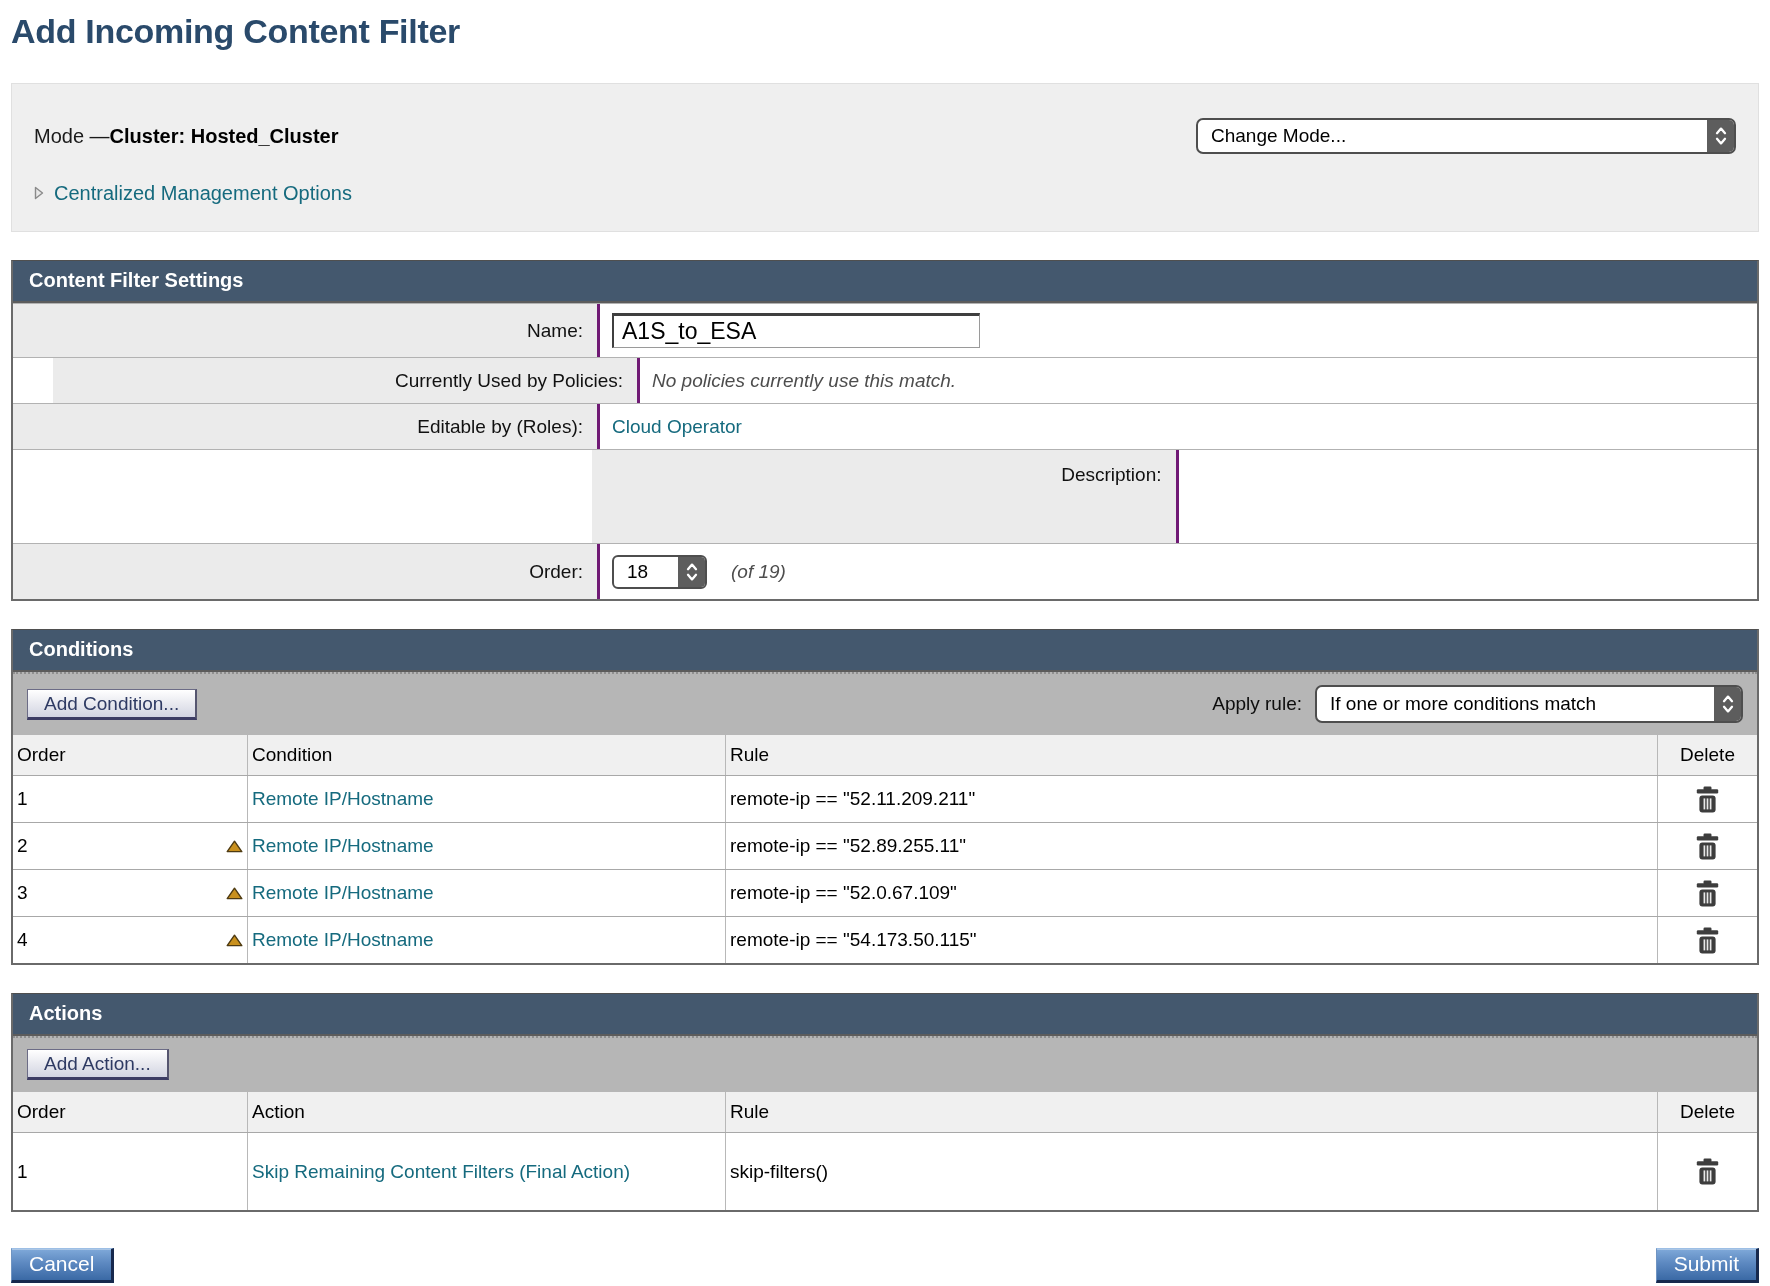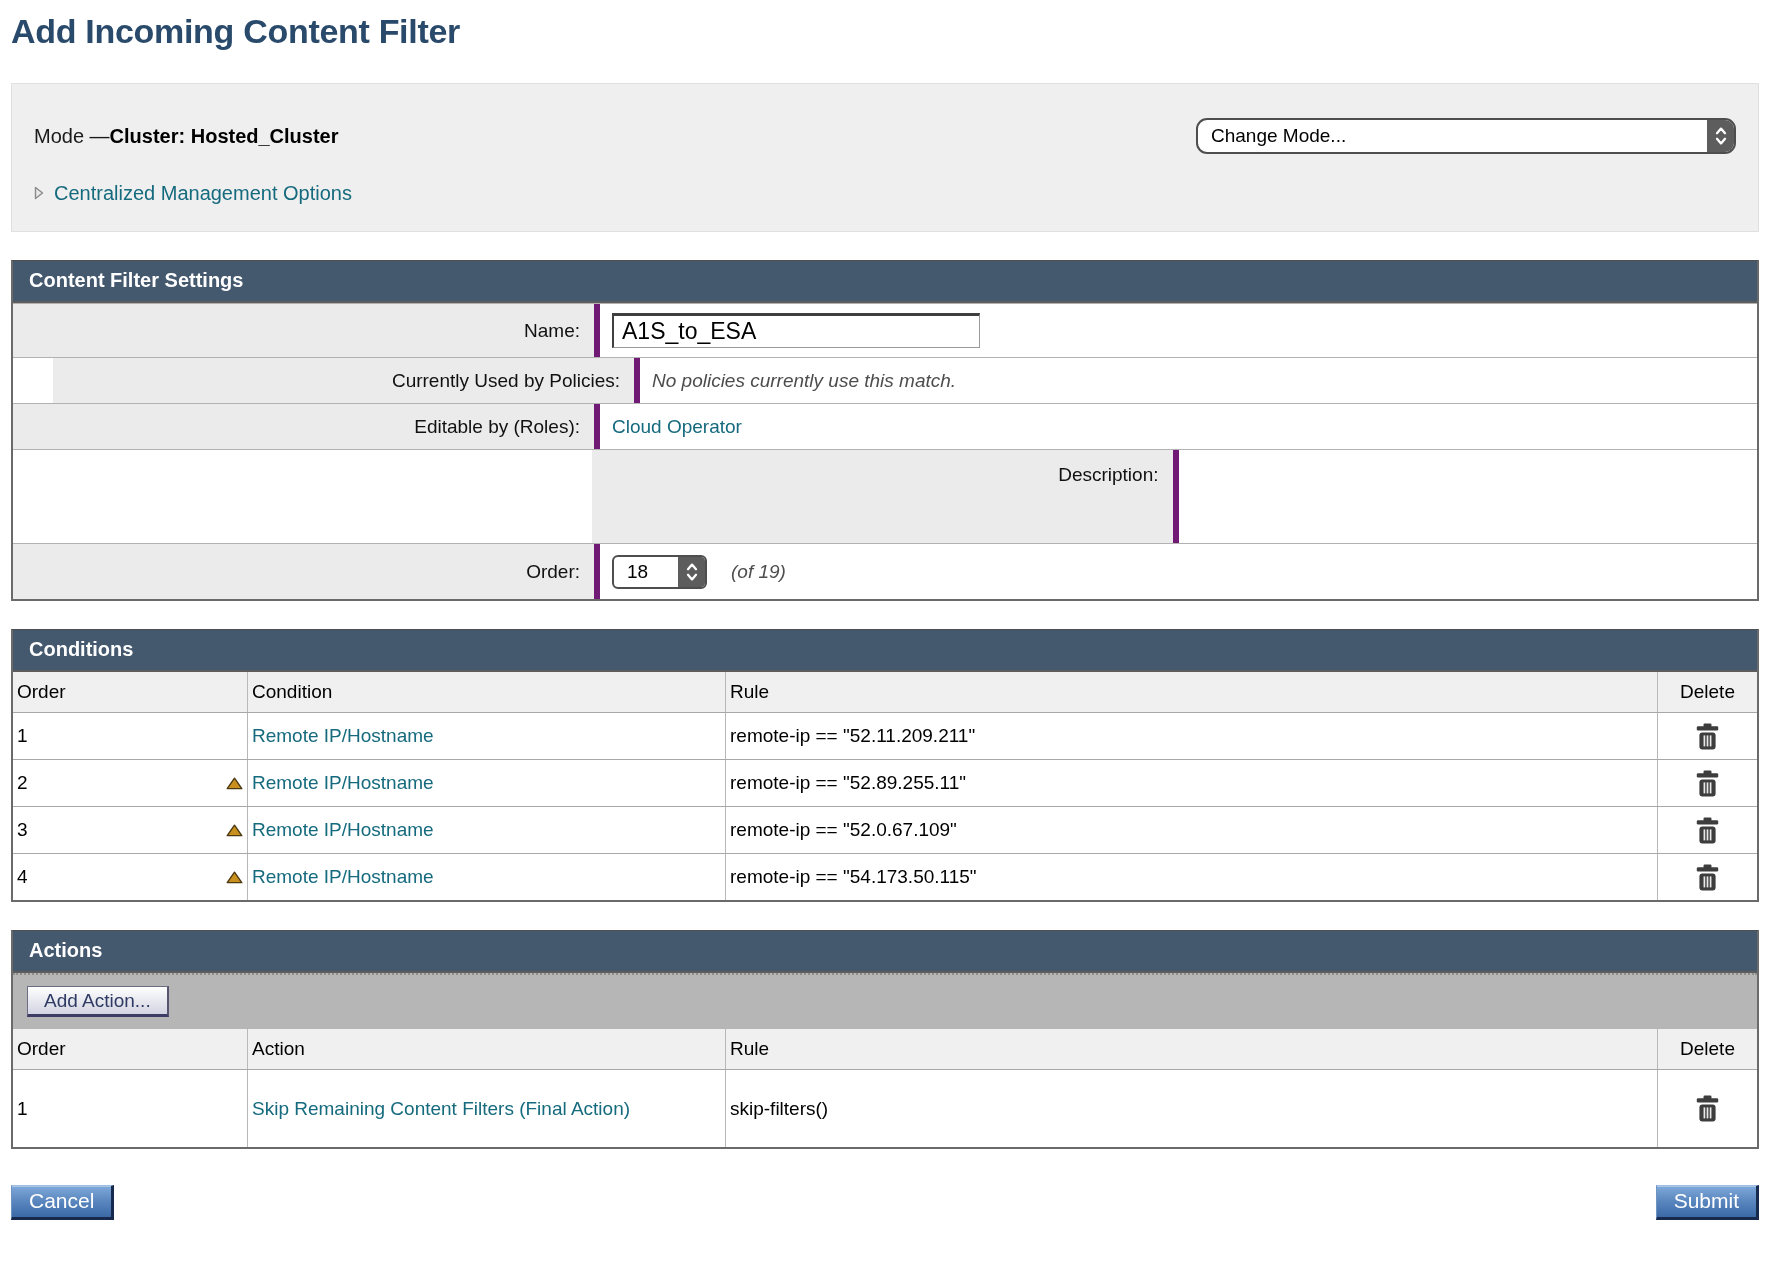--- a/index.html
+++ b/index.html
@@ -28,34 +28,34 @@
   .teal-link { color:#156a7e; text-decoration:none; font-size:20px; cursor:pointer; }
 
   
   .select {
     display:flex; align-items:stretch; background:#fff;
     border:2px solid #4e4e4e; border-radius:7px; height:36px;
     overflow:hidden; cursor:pointer;
   }
   .select-value { flex:1; display:flex; align-items:center; padding:0 13px; font-size:19px; white-space:nowrap; }
   .select-spinner { width:27px; background:#5d5d5d; display:flex; align-items:center; justify-content:center; flex:none; }
-  .change-mode { width:540px;border-radius:11px; }
+  .change-mode { width:540px; }
 
   
   .box { margin-top:28px; border:2px solid #6a6a6a; border-top:1px solid #4f4f4f; background:#fff; }
   .box-header {
     background:#44586e; color:#fff; font-weight:bold; font-size:20px;
     padding:8px 16px 9px; border-bottom:2px solid #5c5c5c;
   }
 
   
   .form-row { display:flex; border-top:1px solid #b2b2b2; }
   .form-row:first-of-type { border-top:none; }
   .form-label {
-    width:587px; flex:none; background:#ebebeb; border-right:6px solid #701a75;
+    width:587px; flex:none; background:#ebebeb; border-right:3px solid #701a75;
     display:flex; align-items:center; justify-content:flex-end;
     padding:0 14px 0 0; font-size:19px; color:#111;
   }
   .form-value { flex:1; display:flex; align-items:center; padding:6px 12px; background:#fff; }
   .row-name { min-height:54px; }
   .row-policies { min-height:46px;padding-left:40px; }
   .row-roles { min-height:46px; }
   .row-desc { min-height:94px;justify-content:center; }
   .row-desc .form-label { align-items:flex-start; padding-top:14px; }
   .row-desc .form-value { align-items:flex-start; padding-top:10px; }
@@ -200,20 +200,37 @@
 
         </div>
         <span class="italic-muted order-suffix">(of 19)</span>
       </div>
     </div>
   </section>
 
   <section class="box">
     <div class="box-header">Conditions</div>
 
+    <div class="toolbar">
+      <button class="add-btn">Add Condition...</button>
+      <div class="apply-rule">
+        <span class="apply-label">Apply rule:</span>
+        <div class="select apply-select">
+          <span class="select-value">If one or more conditions match</span>
+
+  <span class="select-spinner">
+    <svg width="12" height="20" viewBox="0 0 12 20">
+      <path d="M2 7.2 L6 2.6 L10 7.2" fill="none" stroke="#ffffff" stroke-width="2.3" stroke-linecap="round" stroke-linejoin="round"></path>
+      <path d="M2 12.8 L6 17.4 L10 12.8" fill="none" stroke="#ffffff" stroke-width="2.3" stroke-linecap="round" stroke-linejoin="round"></path>
+    </svg>
+  </span>
+
+        </div>
+      </div>
+    </div>
 
     <div class="tbl-head">
       <div class="cell cell-order">Order</div>
       <div class="cell cell-cond">Condition</div>
       <div class="cell cell-rule">Rule</div>
       <div class="cell cell-del">Delete</div>
     </div>
 
     <div class="tbl-row cond-row">
       <div class="cell cell-order">

